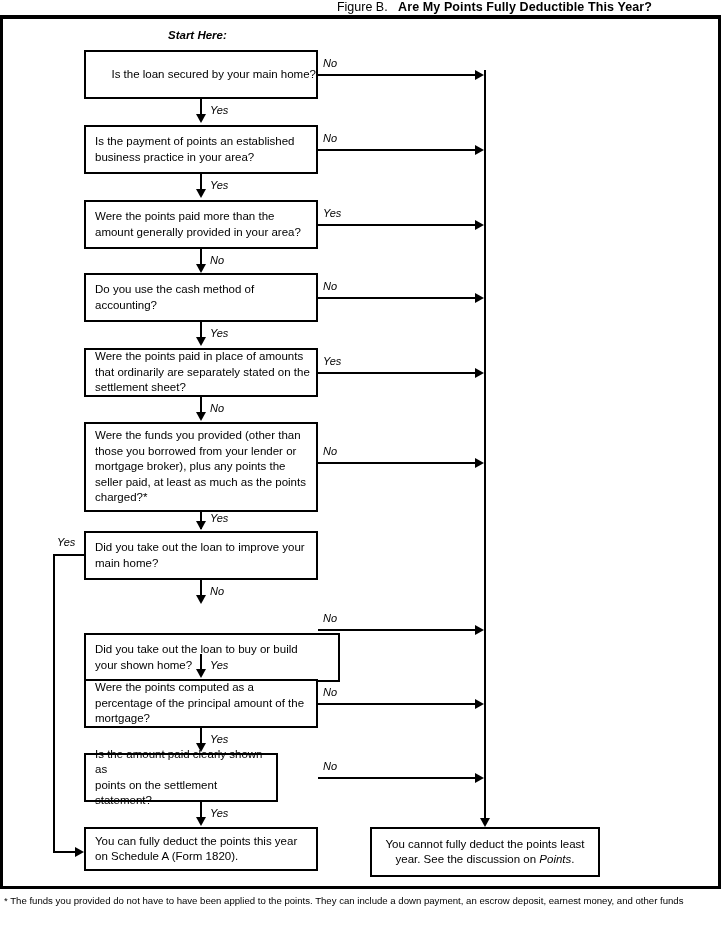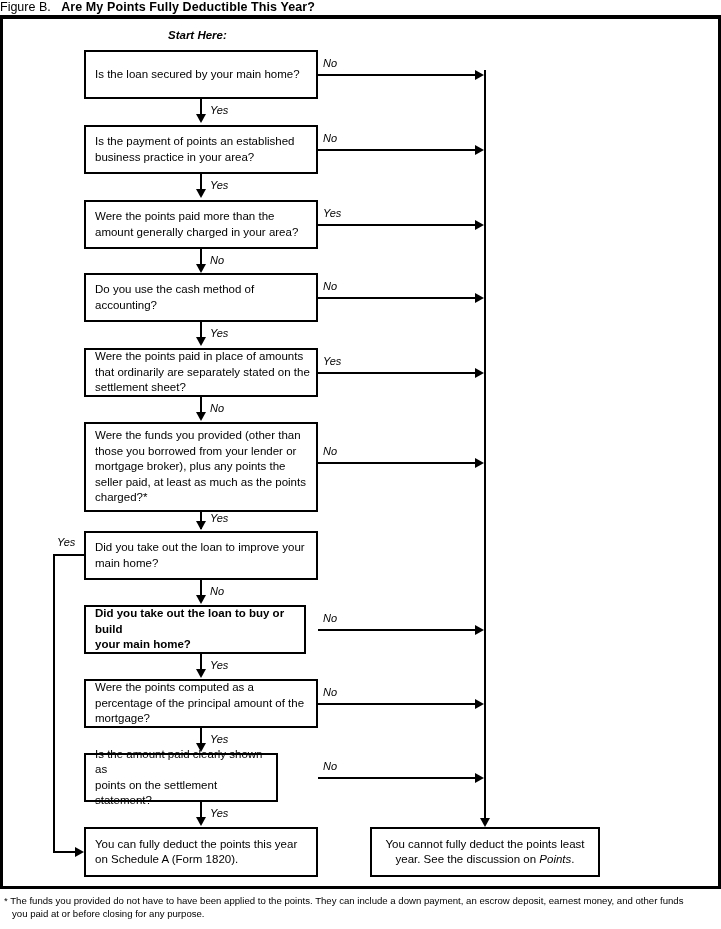--- a/index.html
+++ b/index.html
@@ -1,21 +1,21 @@
 <!DOCTYPE html>
 <html><head>
 <meta charset="utf-8">
 <style>
   html,body{margin:0;padding:0;background:#fff;}
   body{width:721px;height:929px;position:relative;
        font-family:"Liberation Sans","DejaVu Sans",sans-serif;color:#000;}
 
   
   #figure-title{position:absolute;left:0;top:-1px;width:652px;height:17px;
-      font-size:12.5px;line-height:17px;white-space:nowrap;}
+      font-size:12.5px;line-height:17px;white-space:nowrap;text-align:right;}
   #figure-title .fig{font-weight:normal;}
   #figure-title .ttl{font-weight:bold;letter-spacing:.1px;}
 
   
   #title-rule{position:absolute;left:0;top:15px;width:721px;height:4px;background:#000;}
   #outer-frame{position:absolute;left:0;top:19px;width:721px;height:870px;
       box-sizing:border-box;border:3px solid #000;border-top:none;}
 
   
   .box{position:absolute;box-sizing:border-box;border:2px solid #000;background:#fff;
@@ -56,21 +56,21 @@
 </div>
 <div id="title-rule"></div>
 
 <div id="outer-frame"></div>
 
 <div id="start-here">Start Here:</div>
 
 <div class="vline" style="left:484px;top:70px;height:755px;"></div>
 <div class="arrow-down" style="left:480px;top:818px;"></div>
 
-<div class="box" style="left:84px;top:50px;width:234px;height:49px;">
+<div class="box" style="left:84px;top:50px;width:234px;height:49px;justify-content:flex-end;">
   <div class="txt">Is the loan secured by your main home?</div>
 </div>
 <div class="hline" style="left:318px;top:74px;width:158px;"></div>
 <div class="arrow-right" style="left:475px;top:70px;"></div>
 <div class="lbl" style="left:323px;top:57px;">No</div>
 <div class="vline" style="left:200px;top:99px;height:17px;"></div>
 <div class="arrow-down" style="left:196px;top:114px;"></div>
 <div class="lbl" style="left:210px;top:104px;">Yes</div>
 
 <div class="box" style="left:84px;top:125px;width:234px;height:49px;">
@@ -82,21 +82,21 @@
 <div class="hline" style="left:318px;top:149px;width:158px;"></div>
 <div class="arrow-right" style="left:475px;top:145px;"></div>
 <div class="lbl" style="left:323px;top:132px;">No</div>
 <div class="vline" style="left:200px;top:174px;height:17px;"></div>
 <div class="arrow-down" style="left:196px;top:189px;"></div>
 <div class="lbl" style="left:210px;top:179px;">Yes</div>
 
 <div class="box" style="left:84px;top:200px;width:234px;height:49px;">
   <div class="txt">
     <span>Were the points paid more than the</span><br>
-    <span>amount generally charged in your area?</span>
+    <span>amount generally provided in your area?</span>
   </div>
 </div>
 <div class="hline" style="left:318px;top:224px;width:158px;"></div>
 <div class="arrow-right" style="left:475px;top:220px;"></div>
 <div class="lbl" style="left:323px;top:207px;">Yes</div>
 <div class="vline" style="left:200px;top:249px;height:17px;"></div>
 <div class="arrow-down" style="left:196px;top:264px;"></div>
 <div class="lbl" style="left:210px;top:254px;">No</div>
 
 <div class="box" style="left:84px;top:273px;width:234px;height:49px;">
@@ -152,24 +152,24 @@
 <div class="hline" style="left:53px;top:554px;width:31px;"></div>
 <div class="vline" style="left:53px;top:554px;height:299px;"></div>
 <div class="hline" style="left:53px;top:851px;width:23px;"></div>
 <div class="arrow-right" style="left:75px;top:847px;"></div>
 <div class="lbl" style="left:57px;top:536px;">Yes</div>
 
 <div class="vline" style="left:200px;top:580px;height:17px;"></div>
 <div class="arrow-down" style="left:196px;top:595px;"></div>
 <div class="lbl" style="left:210px;top:585px;">No</div>
 
-<div class="box" style="left:84px;top:605px;width:222px;height:49px;font-weight:bold;">
+<div class="box" style="left:84px;top:633px;width:256px;height:49px;">
   <div class="txt">
     <span>Did you take out the loan to buy or build</span><br>
-    <span>your main home?</span>
+    <span>your shown home?</span>
   </div>
 </div>
 <div class="hline" style="left:318px;top:629px;width:158px;"></div>
 <div class="arrow-right" style="left:475px;top:625px;"></div>
 <div class="lbl" style="left:323px;top:612px;">No</div>
 <div class="vline" style="left:200px;top:654px;height:17px;"></div>
 <div class="arrow-down" style="left:196px;top:669px;"></div>
 <div class="lbl" style="left:210px;top:659px;">Yes</div>
 
 <div class="box" style="left:84px;top:679px;width:234px;height:49px;">
@@ -192,30 +192,29 @@
     <span>points on the settlement statement?</span>
   </div>
 </div>
 <div class="hline" style="left:318px;top:777px;width:158px;"></div>
 <div class="arrow-right" style="left:475px;top:773px;"></div>
 <div class="lbl" style="left:323px;top:760px;">No</div>
 <div class="vline" style="left:200px;top:802px;height:17px;"></div>
 <div class="arrow-down" style="left:196px;top:817px;"></div>
 <div class="lbl" style="left:210px;top:807px;">Yes</div>
 
-<div class="box" style="left:84px;top:827px;width:234px;height:50px;">
+<div class="box" style="left:84px;top:827px;width:234px;height:44px;">
   <div class="txt">
     <span>You can fully deduct the points this year</span><br>
     <span>on Schedule A (Form 1820).</span>
   </div>
 </div>
 
 <div class="box center" style="left:370px;top:827px;width:230px;height:50px;">
   <div class="txt">
     <span>You cannot fully deduct the points least</span><br>
     <span>year. See the discussion on </span><span class="ital">Points</span><span>.</span>
   </div>
 </div>
 
 <div id="footnote">
   <span class="star">*</span><span> The funds you provided do not have to have been applied to the points. They can include a down payment, an escrow deposit, earnest money, and other funds</span>
-  <span class="l2">you paid at or before closing for any purpose.</span>
 </div>
 
 </body></html>

